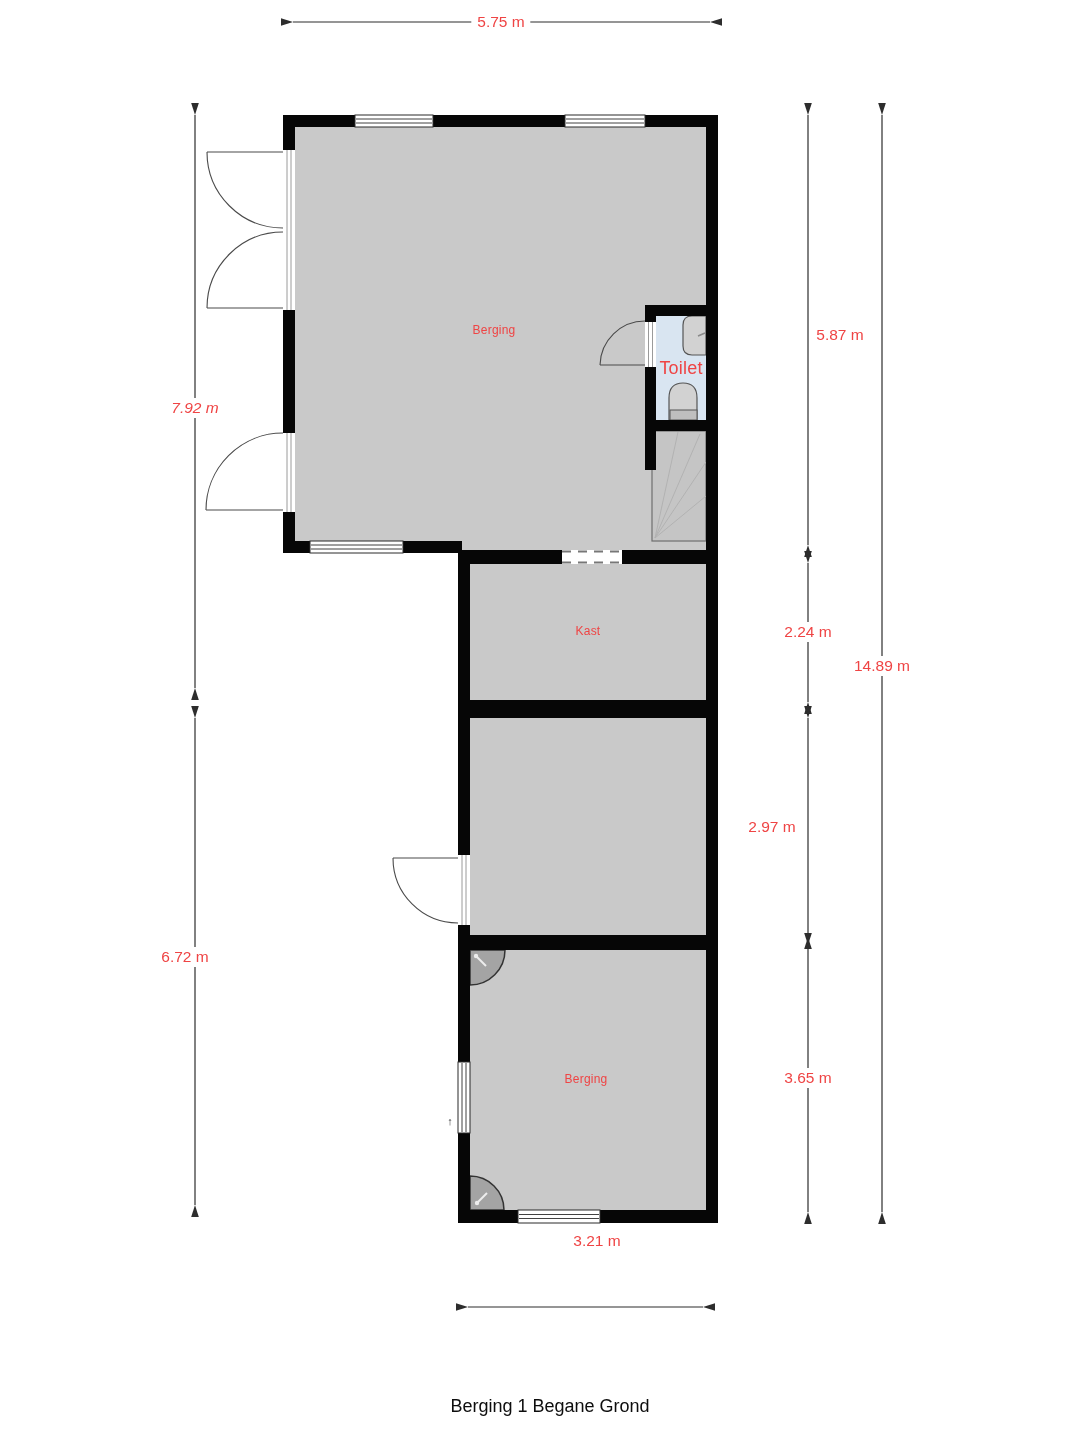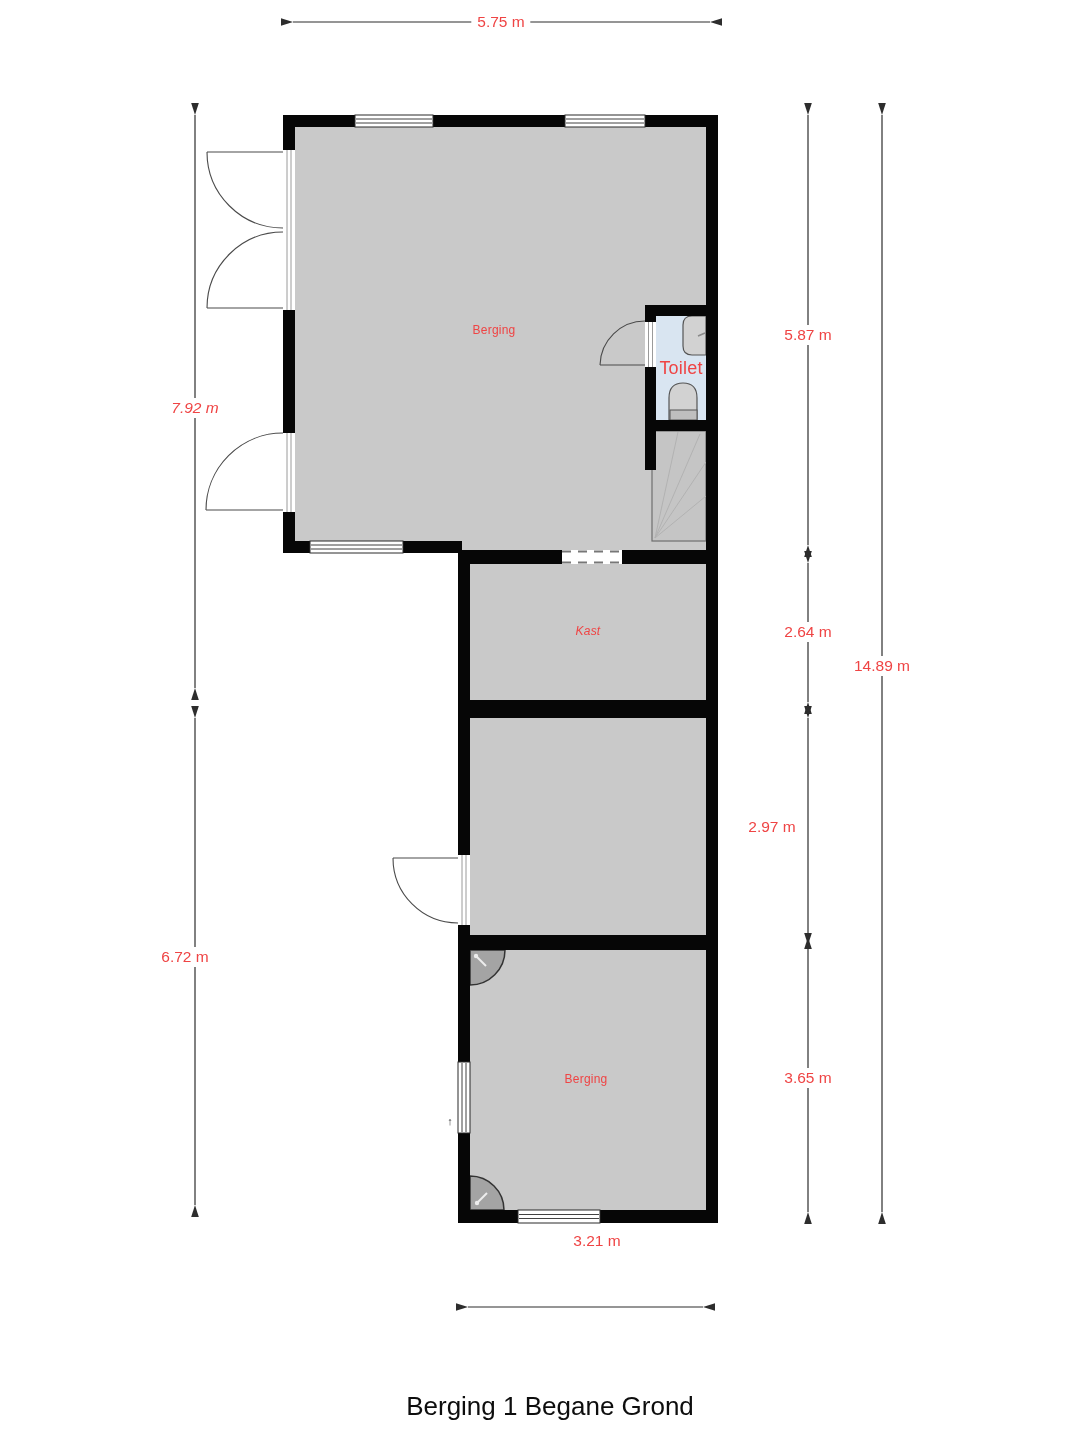--- a/index.html
+++ b/index.html
@@ -20,21 +20,21 @@
   .fixture-band{fill:#bfbfbf;stroke:#555;stroke-width:1;}
   .shower{fill:#a4a4a4;stroke:#333;stroke-width:1.5;}
   .shower-ic{stroke:#ededed;stroke-width:2;fill:none;}
   .shower-dot{fill:#ededed;}
   .dim{stroke:var(--dim_line,#2d2d2d);stroke-width:1.2;}
   .arrow{fill:var(--dim_line,#2d2d2d);}
   .label{position:absolute;transform:translate(-50%,-50%);white-space:nowrap;color:#ef4444;}
   .dim-label{font-size:15.5px;background:var(--background,#fff);padding:1px 6px;}
   .room-label{font-size:12px;letter-spacing:.2px;}
   .toilet-label{font-size:18px;}
-  .title-label{font-size:26px;color:#0d0d0d;}
+  .title-label{font-size:18px;color:#0d0d0d;}
   .tiny-marker{font-size:11px;color:#333;}
 </style>
 </head>
 <body>
 
 <svg id="plan" width="1080" height="1440" viewBox="0 0 1080 1440">
 
   <g>
     <rect class="floor" x="295" y="127" width="411" height="423"></rect>
     <rect class="toilet-floor" x="653" y="316" width="53" height="104"></rect>
@@ -174,27 +174,27 @@
     <line class="dim" x1="808" y1="718" x2="808" y2="937" marker-start="url(#mA)" marker-end="url(#mA)"></line>
     <line class="dim" x1="808" y1="945" x2="808" y2="1212" marker-start="url(#mA)" marker-end="url(#mA)"></line>
     <line class="dim" x1="882" y1="115" x2="882" y2="1212" marker-start="url(#mA)" marker-end="url(#mA)"></line>
     <line class="dim" x1="468" y1="1307" x2="703" y2="1307" marker-start="url(#mA)" marker-end="url(#mA)"></line>
   </g>
 </svg>
 
 <div class="label dim-label" style="left:501px;top:22px;">5.75 m</div>
 <div class="label dim-label" style="left:195px;top:408px;font-style:italic;">7.92 m</div>
 <div class="label dim-label" style="left:185px;top:957px;">6.72 m</div>
-<div class="label dim-label" style="left:808px;top:335px;">5.87 m</div>
-<div class="label dim-label" style="left:808px;top:632px;">2.64 m</div>
+<div class="label dim-label" style="left:840px;top:335px;">5.87 m</div>
+<div class="label dim-label" style="left:808px;top:632px;">2.24 m</div>
 <div class="label dim-label" style="left:772px;top:827px;">2.97 m</div>
 <div class="label dim-label" style="left:808px;top:1078px;">3.65 m</div>
 <div class="label dim-label" style="left:882px;top:666px;text-align:right;">14.89 m</div>
 <div class="label dim-label" style="left:585px;top:1241px;margin-left:12px;">3.21 m</div>
 
 <div class="label room-label" style="left:494px;top:330px;">Berging</div>
 <div class="label room-label toilet-label" style="left:681px;top:368px;">Toilet</div>
-<div class="label room-label" style="left:588px;top:631px;font-style:italic;">Kast</div>
+<div class="label room-label" style="left:588px;top:631px;">Kast</div>
 <div class="label room-label" style="left:586px;top:1079px;">Berging</div>
 
 <div class="label tiny-marker" style="left:450px;top:1121px;">↑</div>
 
 <div class="label title-label" style="left:550px;top:1406px;">Berging 1 Begane Grond</div>
 
 </body></html>

